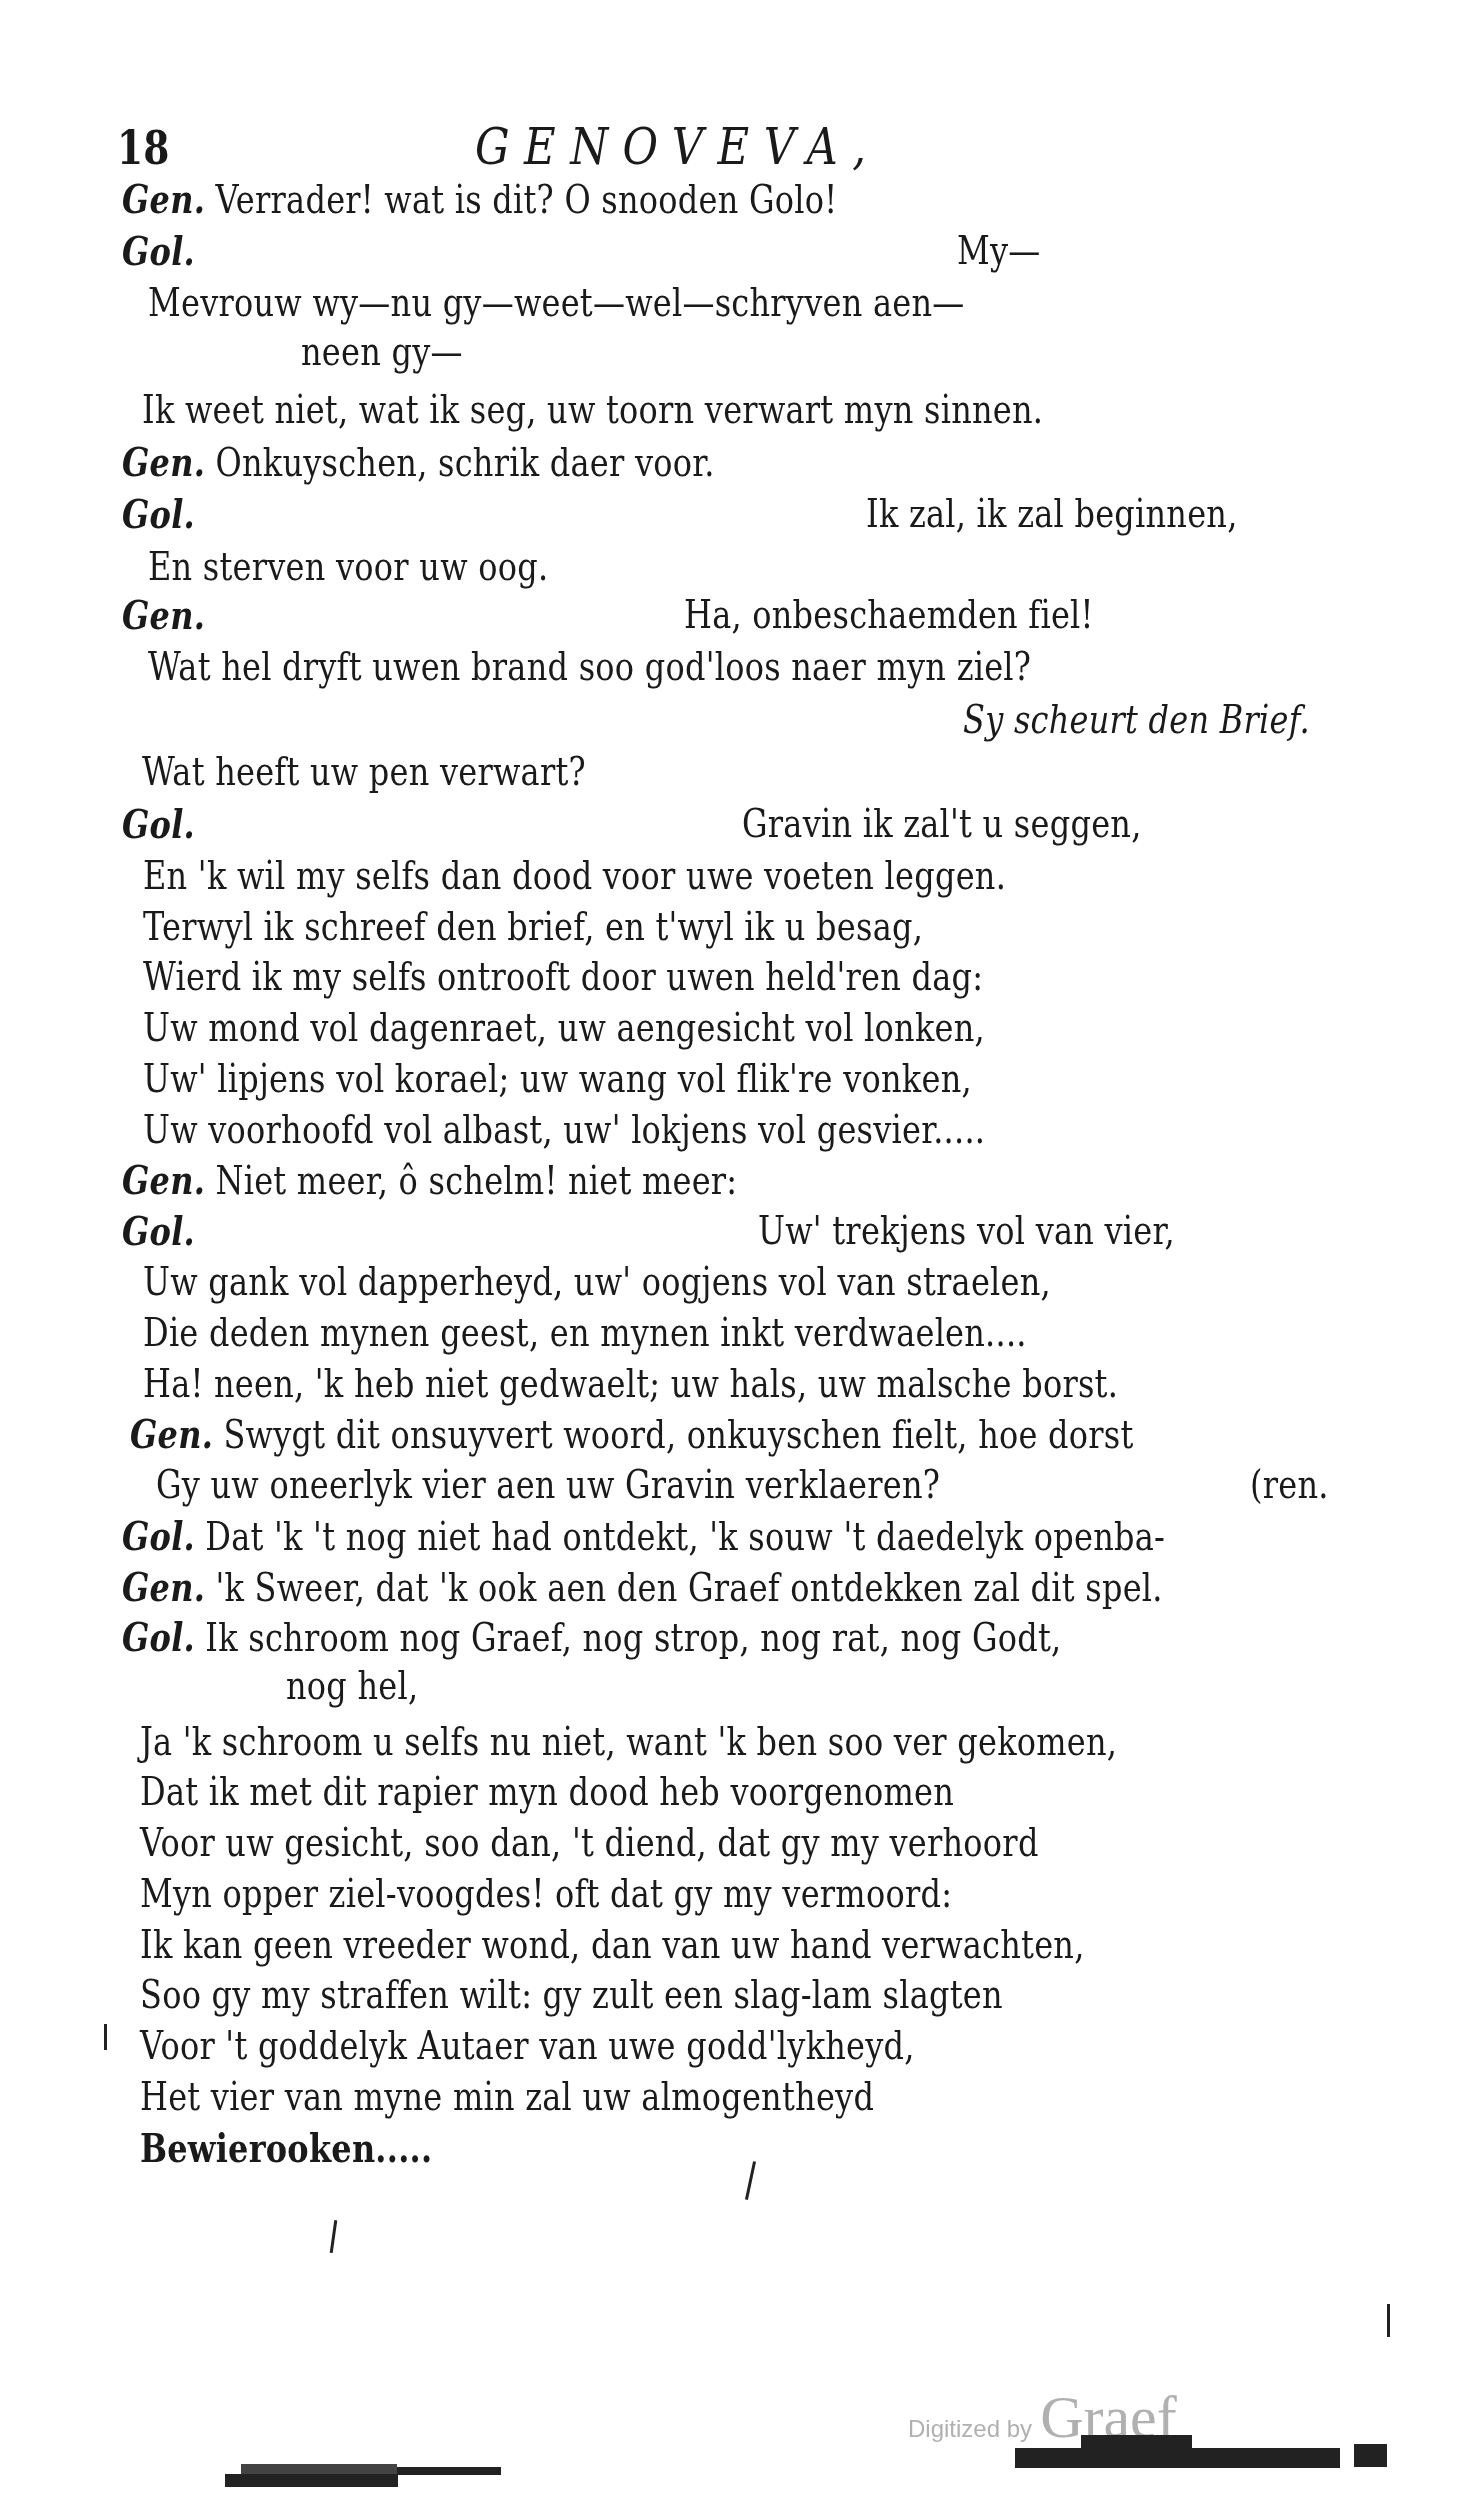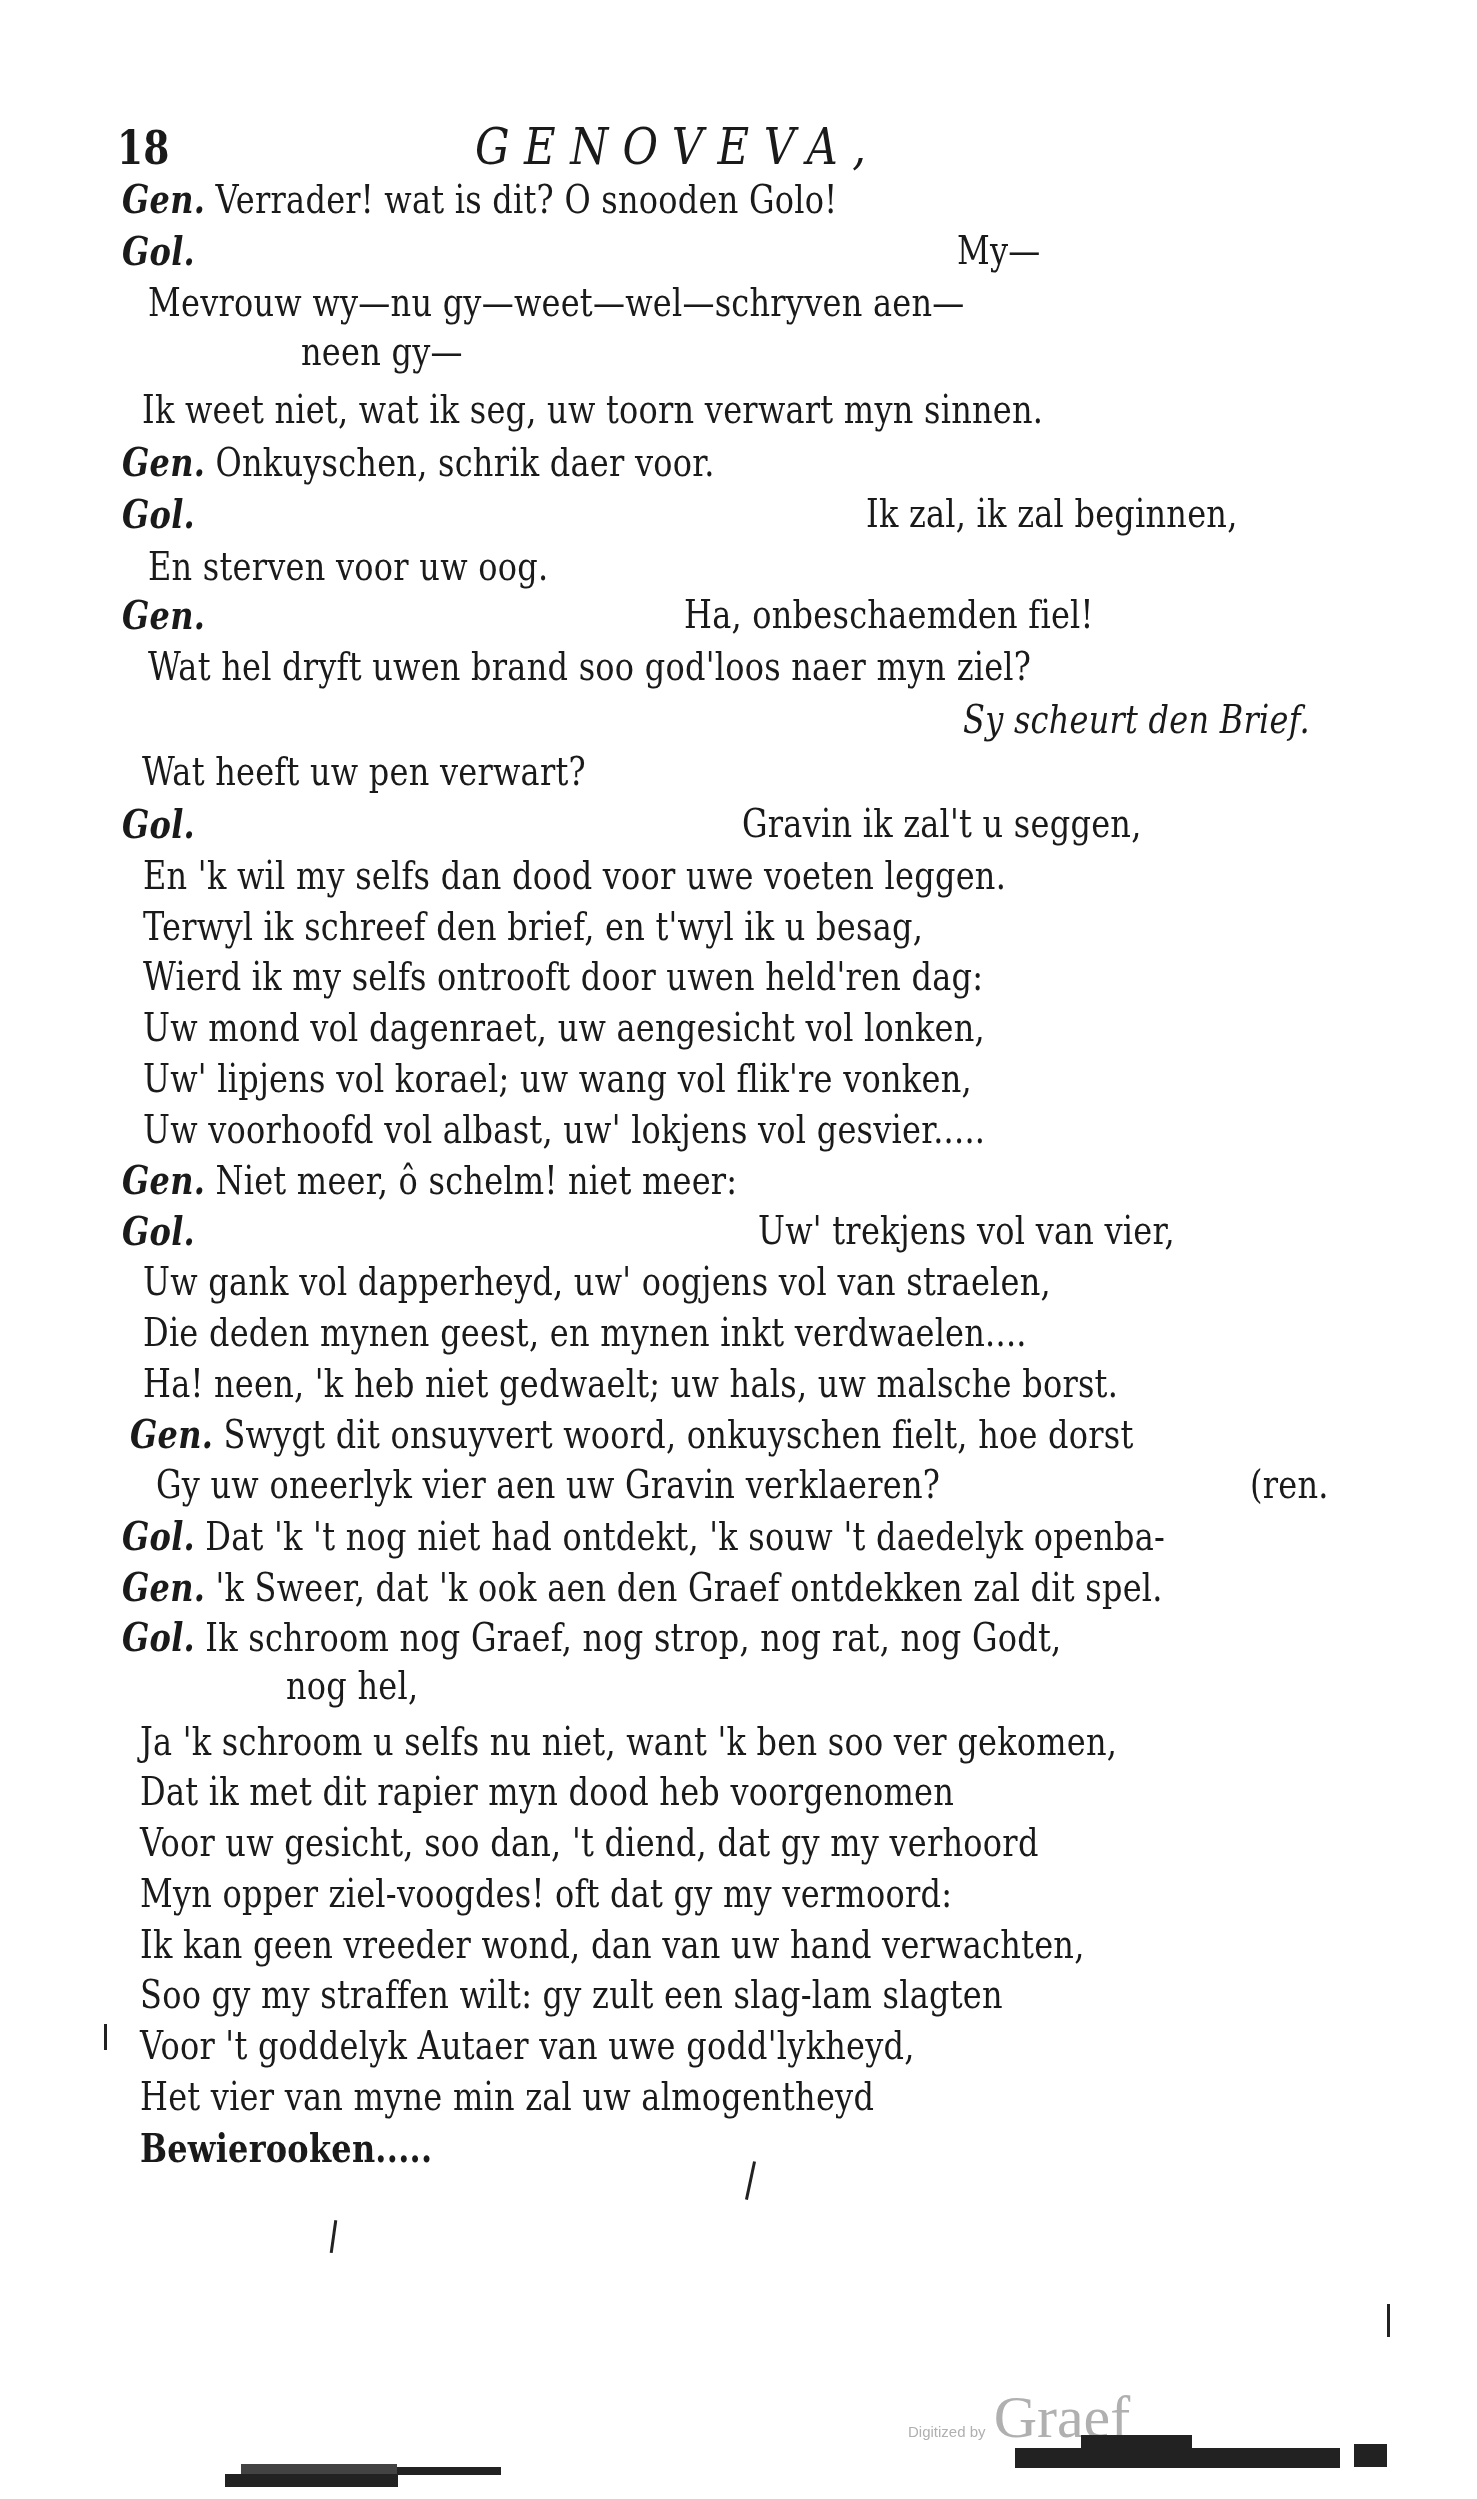--- a/index.html
+++ b/index.html
@@ -9,21 +9,21 @@
   .line { position:absolute; white-space:nowrap; font-size:39px; line-height:46px;
           transform:scaleX(0.82); transform-origin:left center; letter-spacing:0.3px; }
   .speaker { font-style:italic; font-weight:bold; }
   .direction { font-style:italic; }
   .header-num { position:absolute; left:117px; top:120px; font-size:47px; font-weight:bold;
                 transform:scaleX(0.8); transform-origin:left center; }
   .header-title { position:absolute; left:475px; top:117px; font-size:51px; font-style:italic;
                   letter-spacing:17px; transform:scaleX(0.85); transform-origin:left center; }
   .watermark { position:absolute; left:908px; top:2383px; color:#b0b0b0; white-space:nowrap;
                font-family:"Liberation Sans",sans-serif; }
-  .watermark .small { font-size:15px; vertical-align:baseline; }
+  .watermark .small { font-size:24px; vertical-align:baseline; }
   .watermark .big { font-family:"Liberation Serif",serif; font-size:60px; margin-left:5.2px; }
   .smudge { position:absolute; background:#222; }
   .speck { position:absolute; background:#222; width:2.6px; height:9px; }
 </style>
 </head>
 <body>
 
 <div class="page">
 
   <div class="header-num">18</div>

